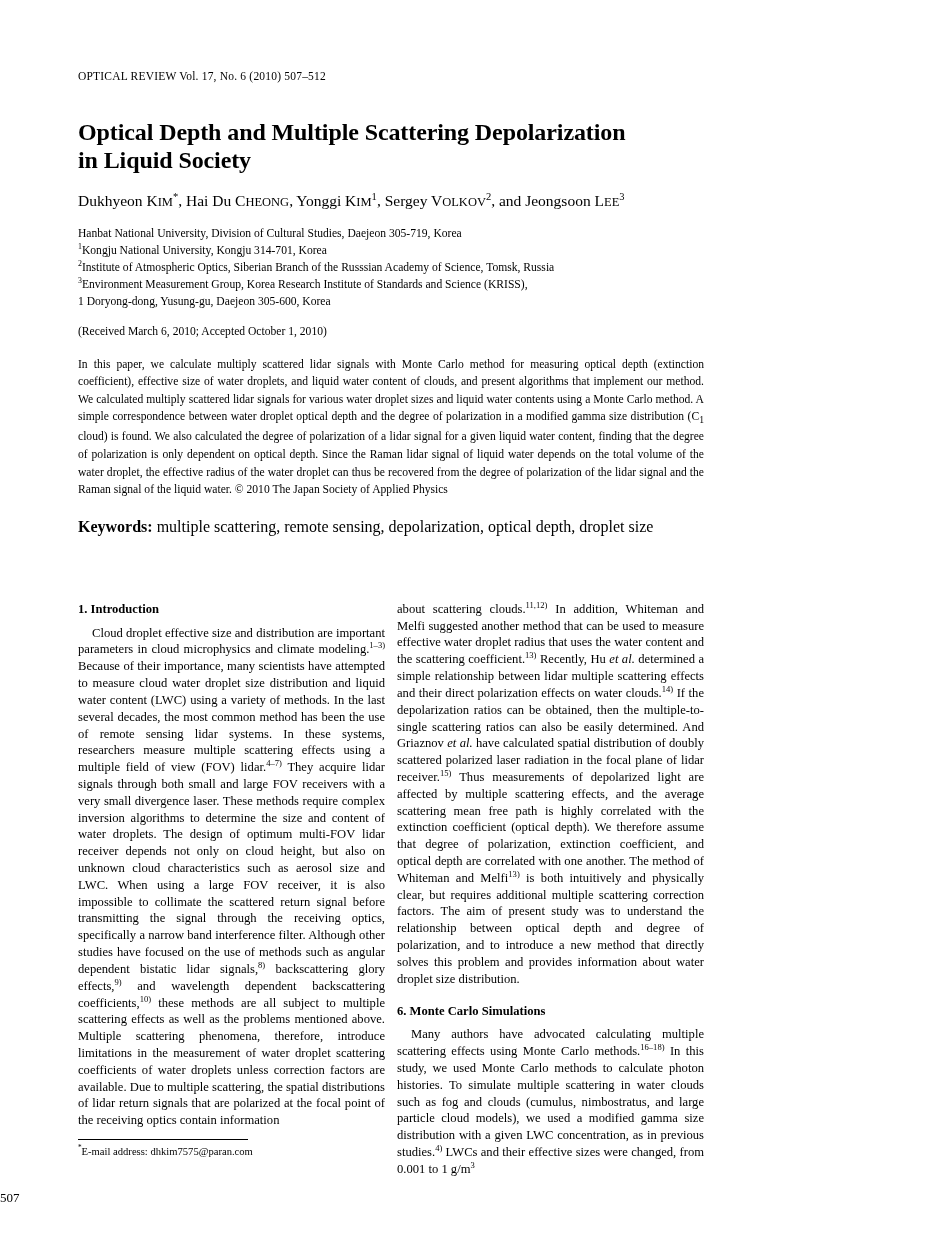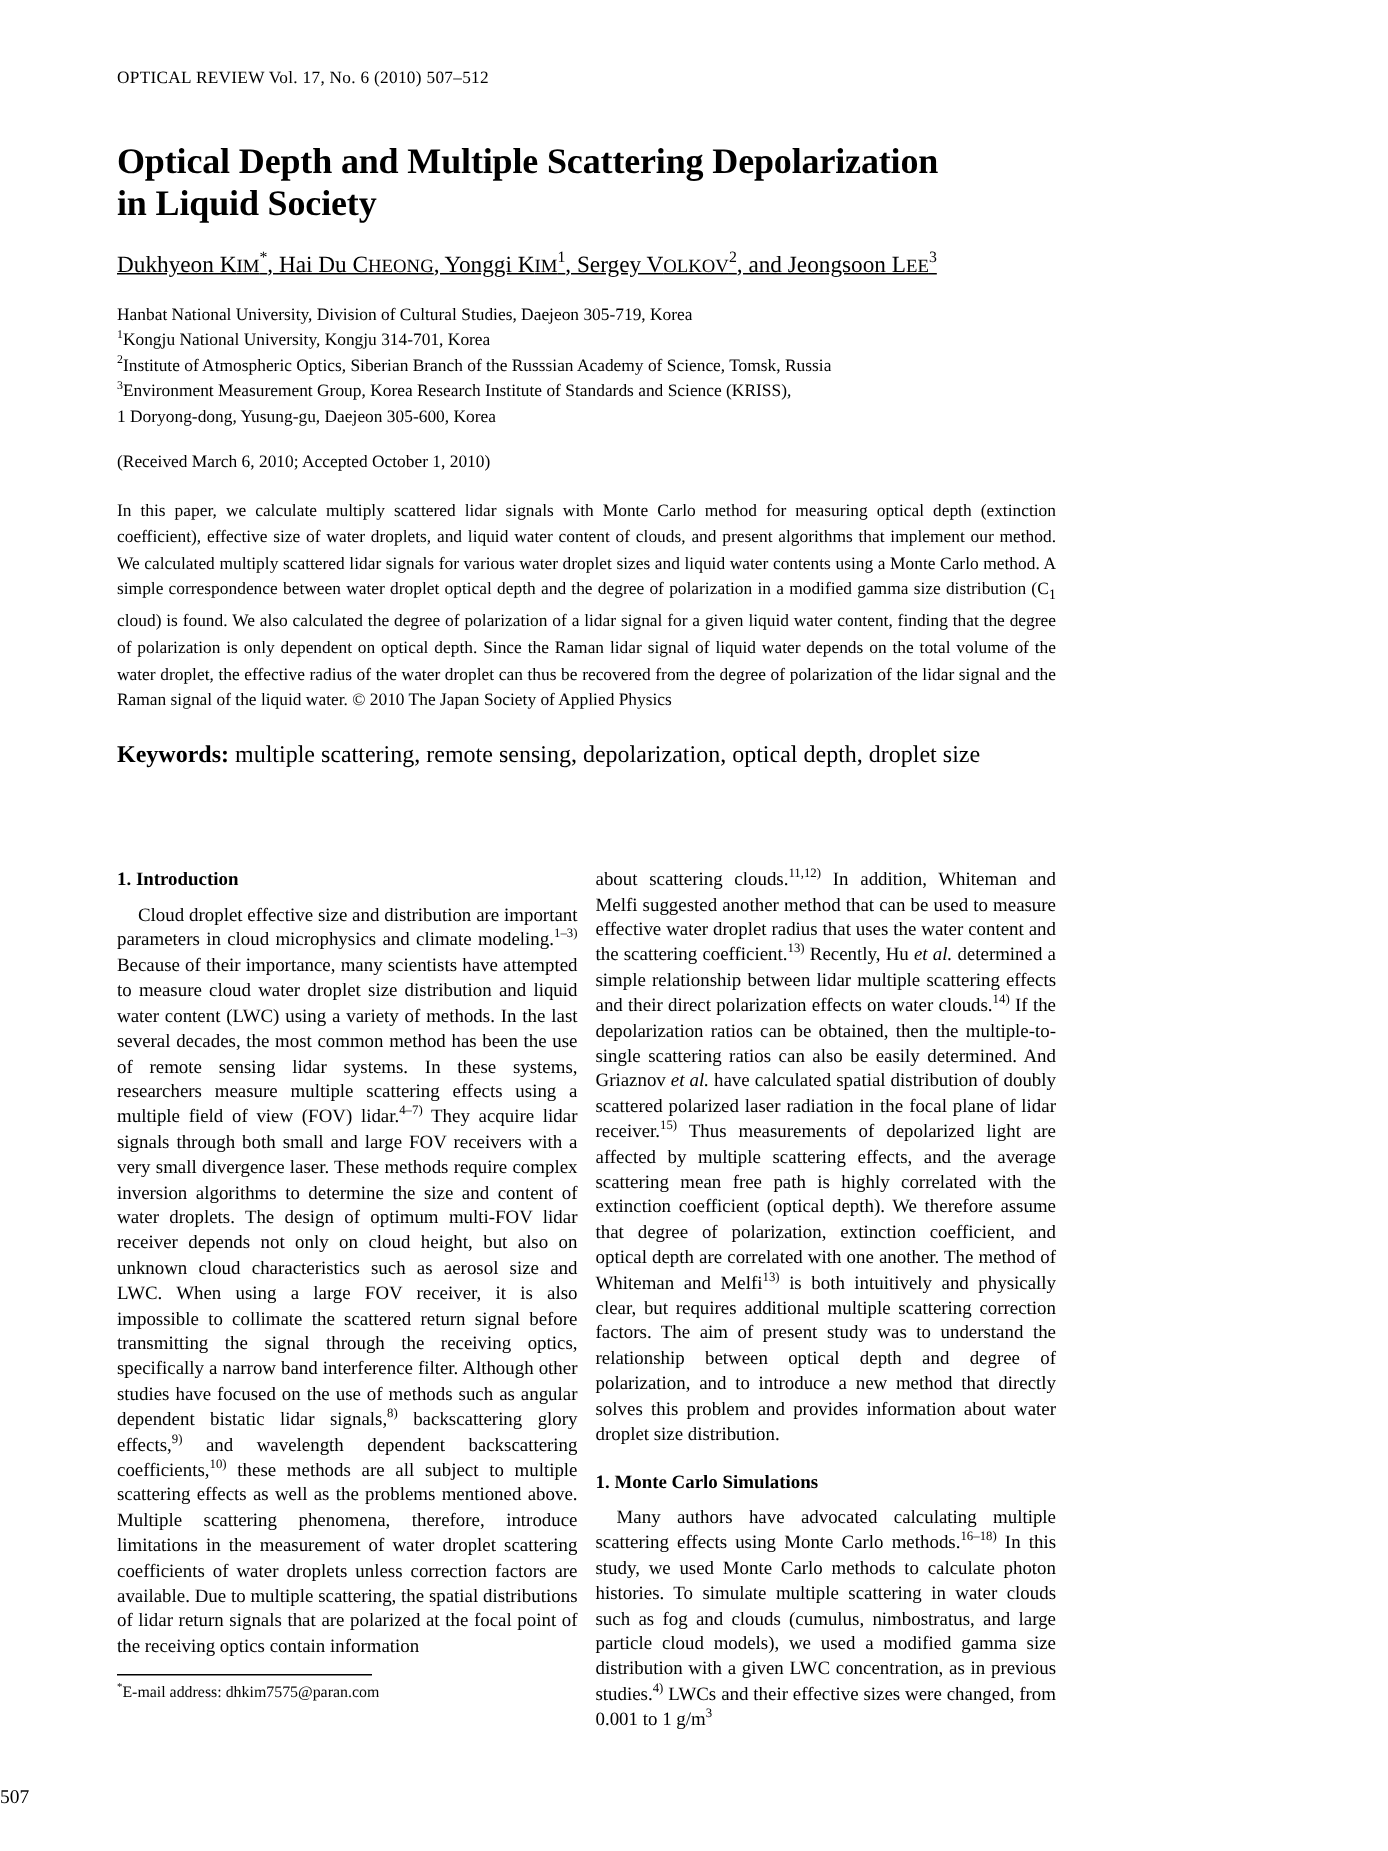--- a/index.html
+++ b/index.html
@@ -13,41 +13,40 @@
     font-family: "Liberation Serif", serif;
     color: #000000;
     position: relative;
   }
   .page {
     position: absolute;
     left: 0; top: 0;
     width: 782px;
     height: 1234px;
     box-sizing: border-box;
-    padding: 46px 78px 30px 78px;
+    padding: 70px 78px 30px 78px;
   }
   .journal-line {
     font-family: "Liberation Serif", serif;
     font-size: 11.5px;
     letter-spacing: 0.2px;
     margin-bottom: 36px;
   }
   .title {
     font-family: "Liberation Serif", serif;
     font-size: 24px;
     font-weight: bold;
     line-height: 1.18;
     letter-spacing: -0.1px;
     margin: 0 0 14px 0;
   }
   .authors {
     font-size: 15.5px;
     line-height: 1.3;
     margin: 16px 0 14px 0;
-    text-decoration: underline;
   }
   .authors .sc {
     font-size: 12.5px;
   }
   sup {
     font-size: 0.68em;
     vertical-align: super;
     line-height: 0;
   }
   .affils {
@@ -166,20 +165,20 @@
         </div>
         <div>
           <hr class="footnote-rule">
           <div class="footnote"><sup>*</sup>E-mail address: dhkim7575@paran.com</div>
         </div>
       </div>
     </div>
 
     <div class="col">
       <p class="para cont">about scattering clouds.<sup>11,12)</sup> In addition, Whiteman and Melfi suggested another method that can be used to measure effective water droplet radius that uses the water content and the scattering coefficient.<sup>13)</sup> Recently, Hu <i class="it">et al.</i> determined a simple relationship between lidar multiple scattering effects and their direct polarization effects on water clouds.<sup>14)</sup> If the depolarization ratios can be obtained, then the multiple-to-single scattering ratios can also be easily determined. And Griaznov <i class="it">et al.</i> have calculated spatial distribution of doubly scattered polarized laser radiation in the focal plane of lidar receiver.<sup>15)</sup> Thus measurements of depolarized light are affected by multiple scattering effects, and the average scattering mean free path is highly correlated with the extinction coefficient (optical depth). We therefore assume that degree of polarization, extinction coefficient, and optical depth are correlated with one another. The method of Whiteman and Melfi<sup>13)</sup> is both intuitively and physically clear, but requires additional multiple scattering correction factors. The aim of present study was to understand the relationship between optical depth and degree of polarization, and to introduce a new method that directly solves this problem and provides information about water droplet size distribution.</p>
-      <div class="sec-head spaced">1.   Monte Carlo Simulations</div>
+      <div class="sec-head spaced">6.   Monte Carlo Simulations</div>
       <p class="para">Many authors have advocated calculating multiple scattering effects using Monte Carlo methods.<sup>16–18)</sup> In this study, we used Monte Carlo methods to calculate photon histories. To simulate multiple scattering in water clouds such as fog and clouds (cumulus, nimbostratus, and large particle cloud models), we used a modified gamma size distribution with a given LWC concentration, as in previous studies.<sup>4)</sup> LWCs and their effective sizes were changed, from 0.001 to 1 g/m<sup>3</sup></p>
     </div>
 
   </div>
 
   <div class="page-number">507</div>
 </div>
 
 </body></html>

